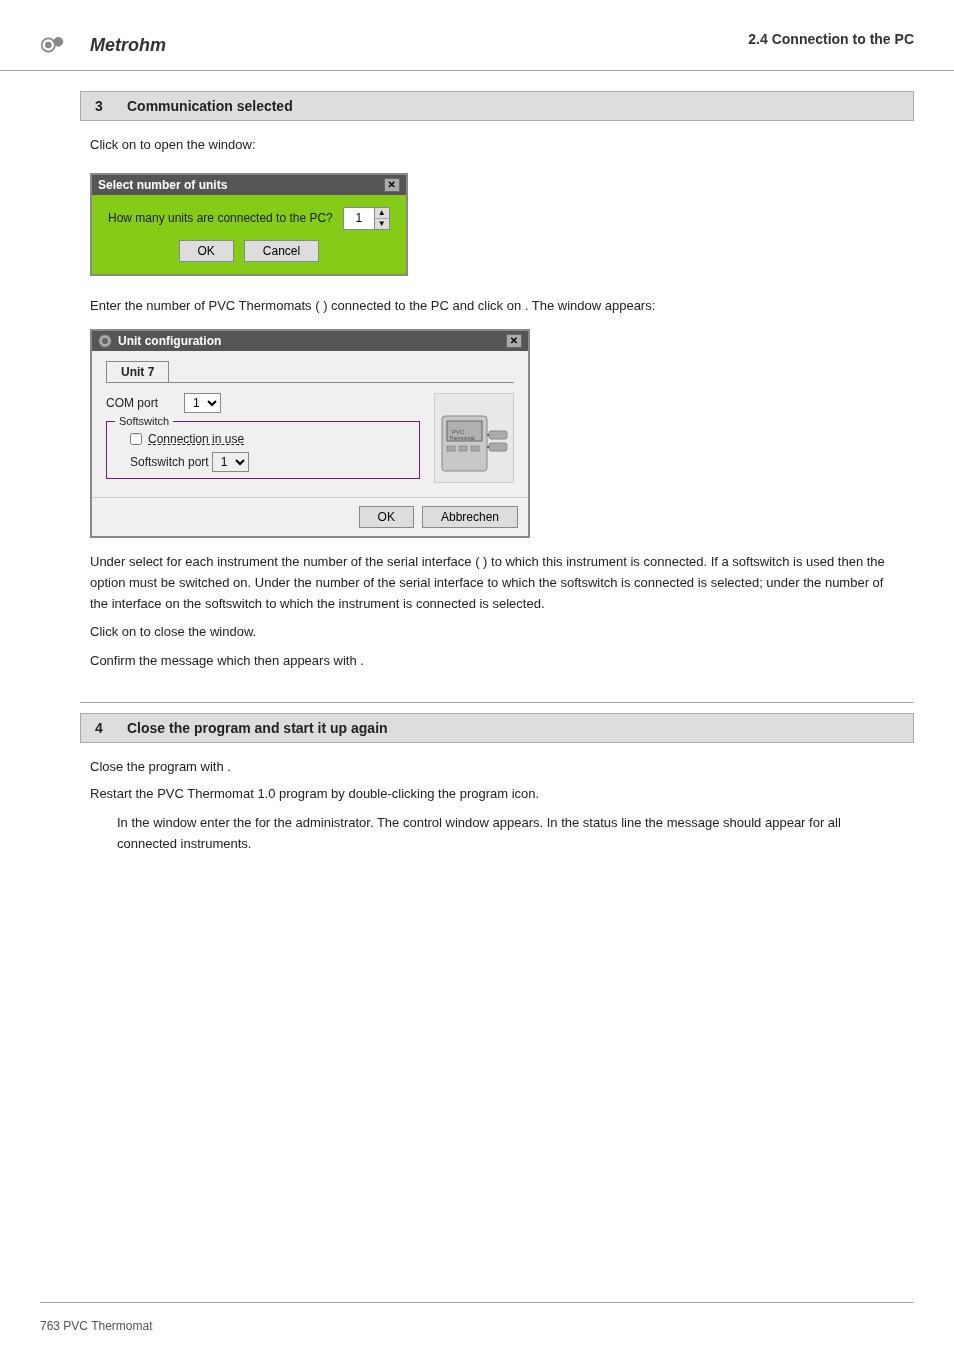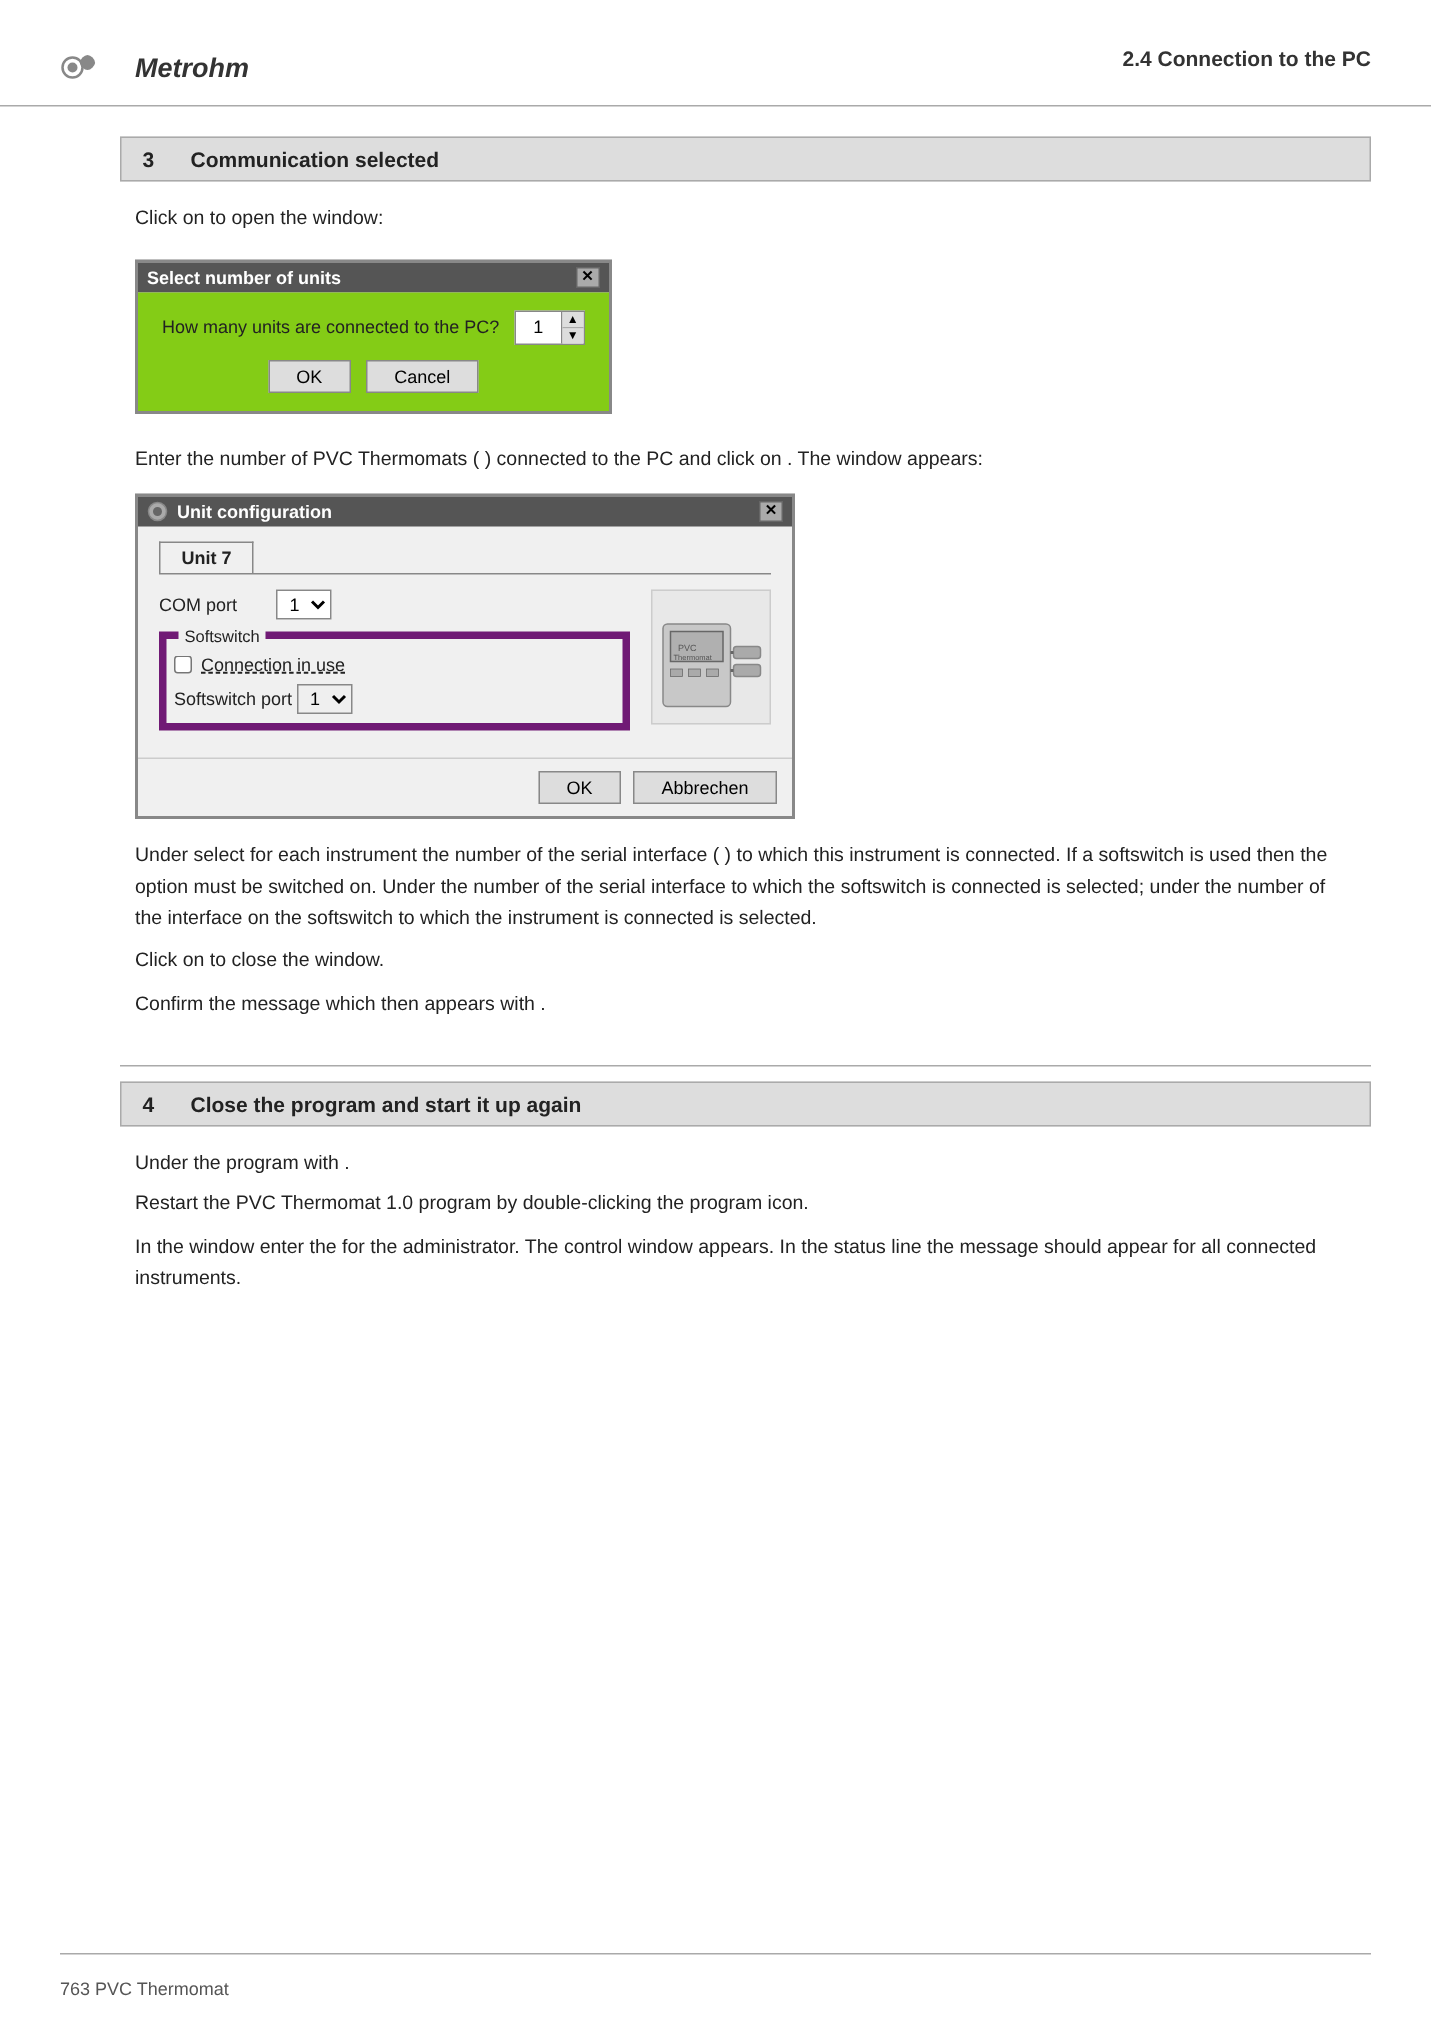--- a/index.html
+++ b/index.html
@@ -209,22 +209,22 @@
       font-size: 12px;
       width: 70px;
     }
     .config-select {
       font-size: 12px;
       border: 1px solid #888;
       background: white;
       padding: 1px 4px;
     }
     .softswitch-group {
-      border: 5px solid #701a75;
-      padding: 6px 5px;
+      border: 1px solid #701a75;
+      padding: 6px 23px;
       margin: 8px 0;
       position: relative;
     }
     .softswitch-legend {
       font-size: 11px;
       position: absolute;
       top: -7px;
       left: 8px;
       background: #f0f0f0;
       padding: 0 4px;
@@ -467,26 +467,26 @@
   <hr class="section-hr">
 
   <div class="step-block">
     <div class="step-header">
       <span class="step-number">4</span>
       <span class="step-title">Close the program and start it up again</span>
     </div>
 
     <div class="step-body">
       <p>
-        <span>Under the program with</span>
+        <span>Close the program with</span>
         <span>                                      </span>
         <span>.</span>
       </p>
       <p style="margin-top:8px; line-height:1.6;">Restart the   PVC Thermomat 1.0   program by double-clicking the program icon.</p>
-      <p style="margin-top:8px; line-height:1.6;">In the          window enter the               for the administrator. The control window appears. In the status line the message                    should appear for all connected instruments.</p>
+      <p style="margin-top:8px; line-height:1.6;margin-left:27px;">In the          window enter the               for the administrator. The control window appears. In the status line the message                    should appear for all connected instruments.</p>
     </div>
   </div>
 
 </div>
 
 <div class="page-footer">
   <span class="footer-left">763 PVC Thermomat</span>
   <span class="footer-right"></span>
 </div>
 

